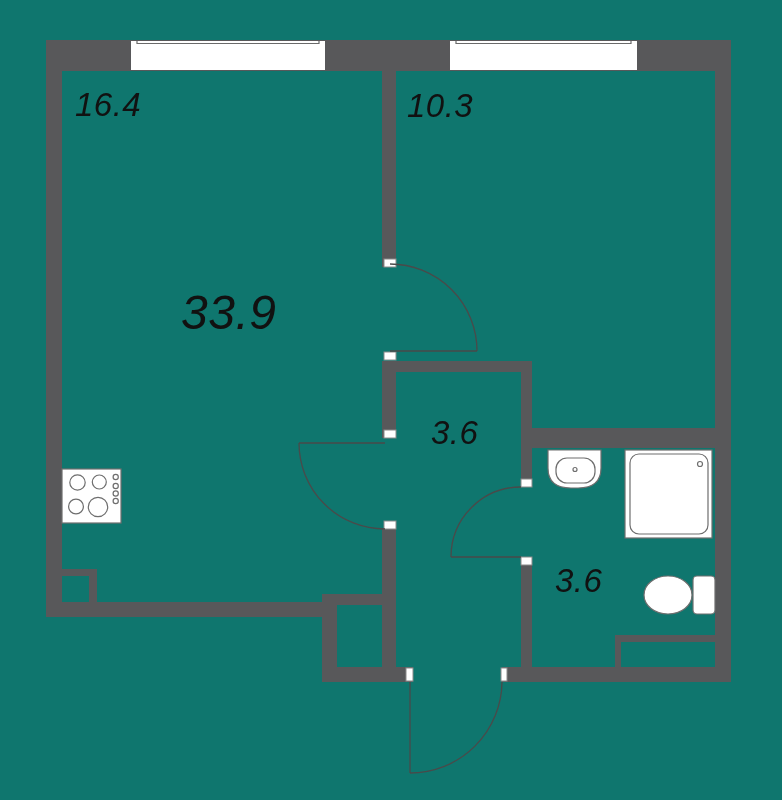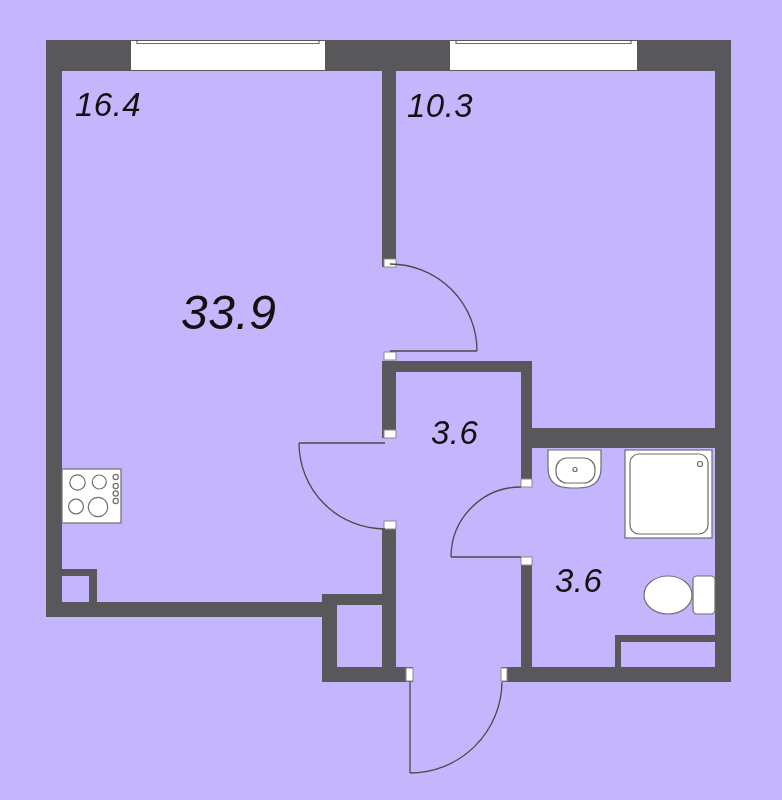--- a/index.html
+++ b/index.html
@@ -1,16 +1,16 @@
 <!DOCTYPE html>
 <html><head>
 <meta charset="utf-8">
 <style>
   html, body { margin: 0; padding: 0; background: #ffffff; }
-  #stage { position: relative; width: 782px; height: 800px; background: #c4b5fd; overflow: hidden; }
+  #stage { position: relative; width: 782px; height: 800px; background: #0f766e; overflow: hidden; }
   svg { display: block; }
   .plan-label {
     font-family: "Liberation Sans", sans-serif;
     font-style: italic;
     letter-spacing: 0.5px;
   }
   .lbl-small { font-size: 33px; }
   .lbl-big   { font-size: 48px; }
 </style>
 </head>

